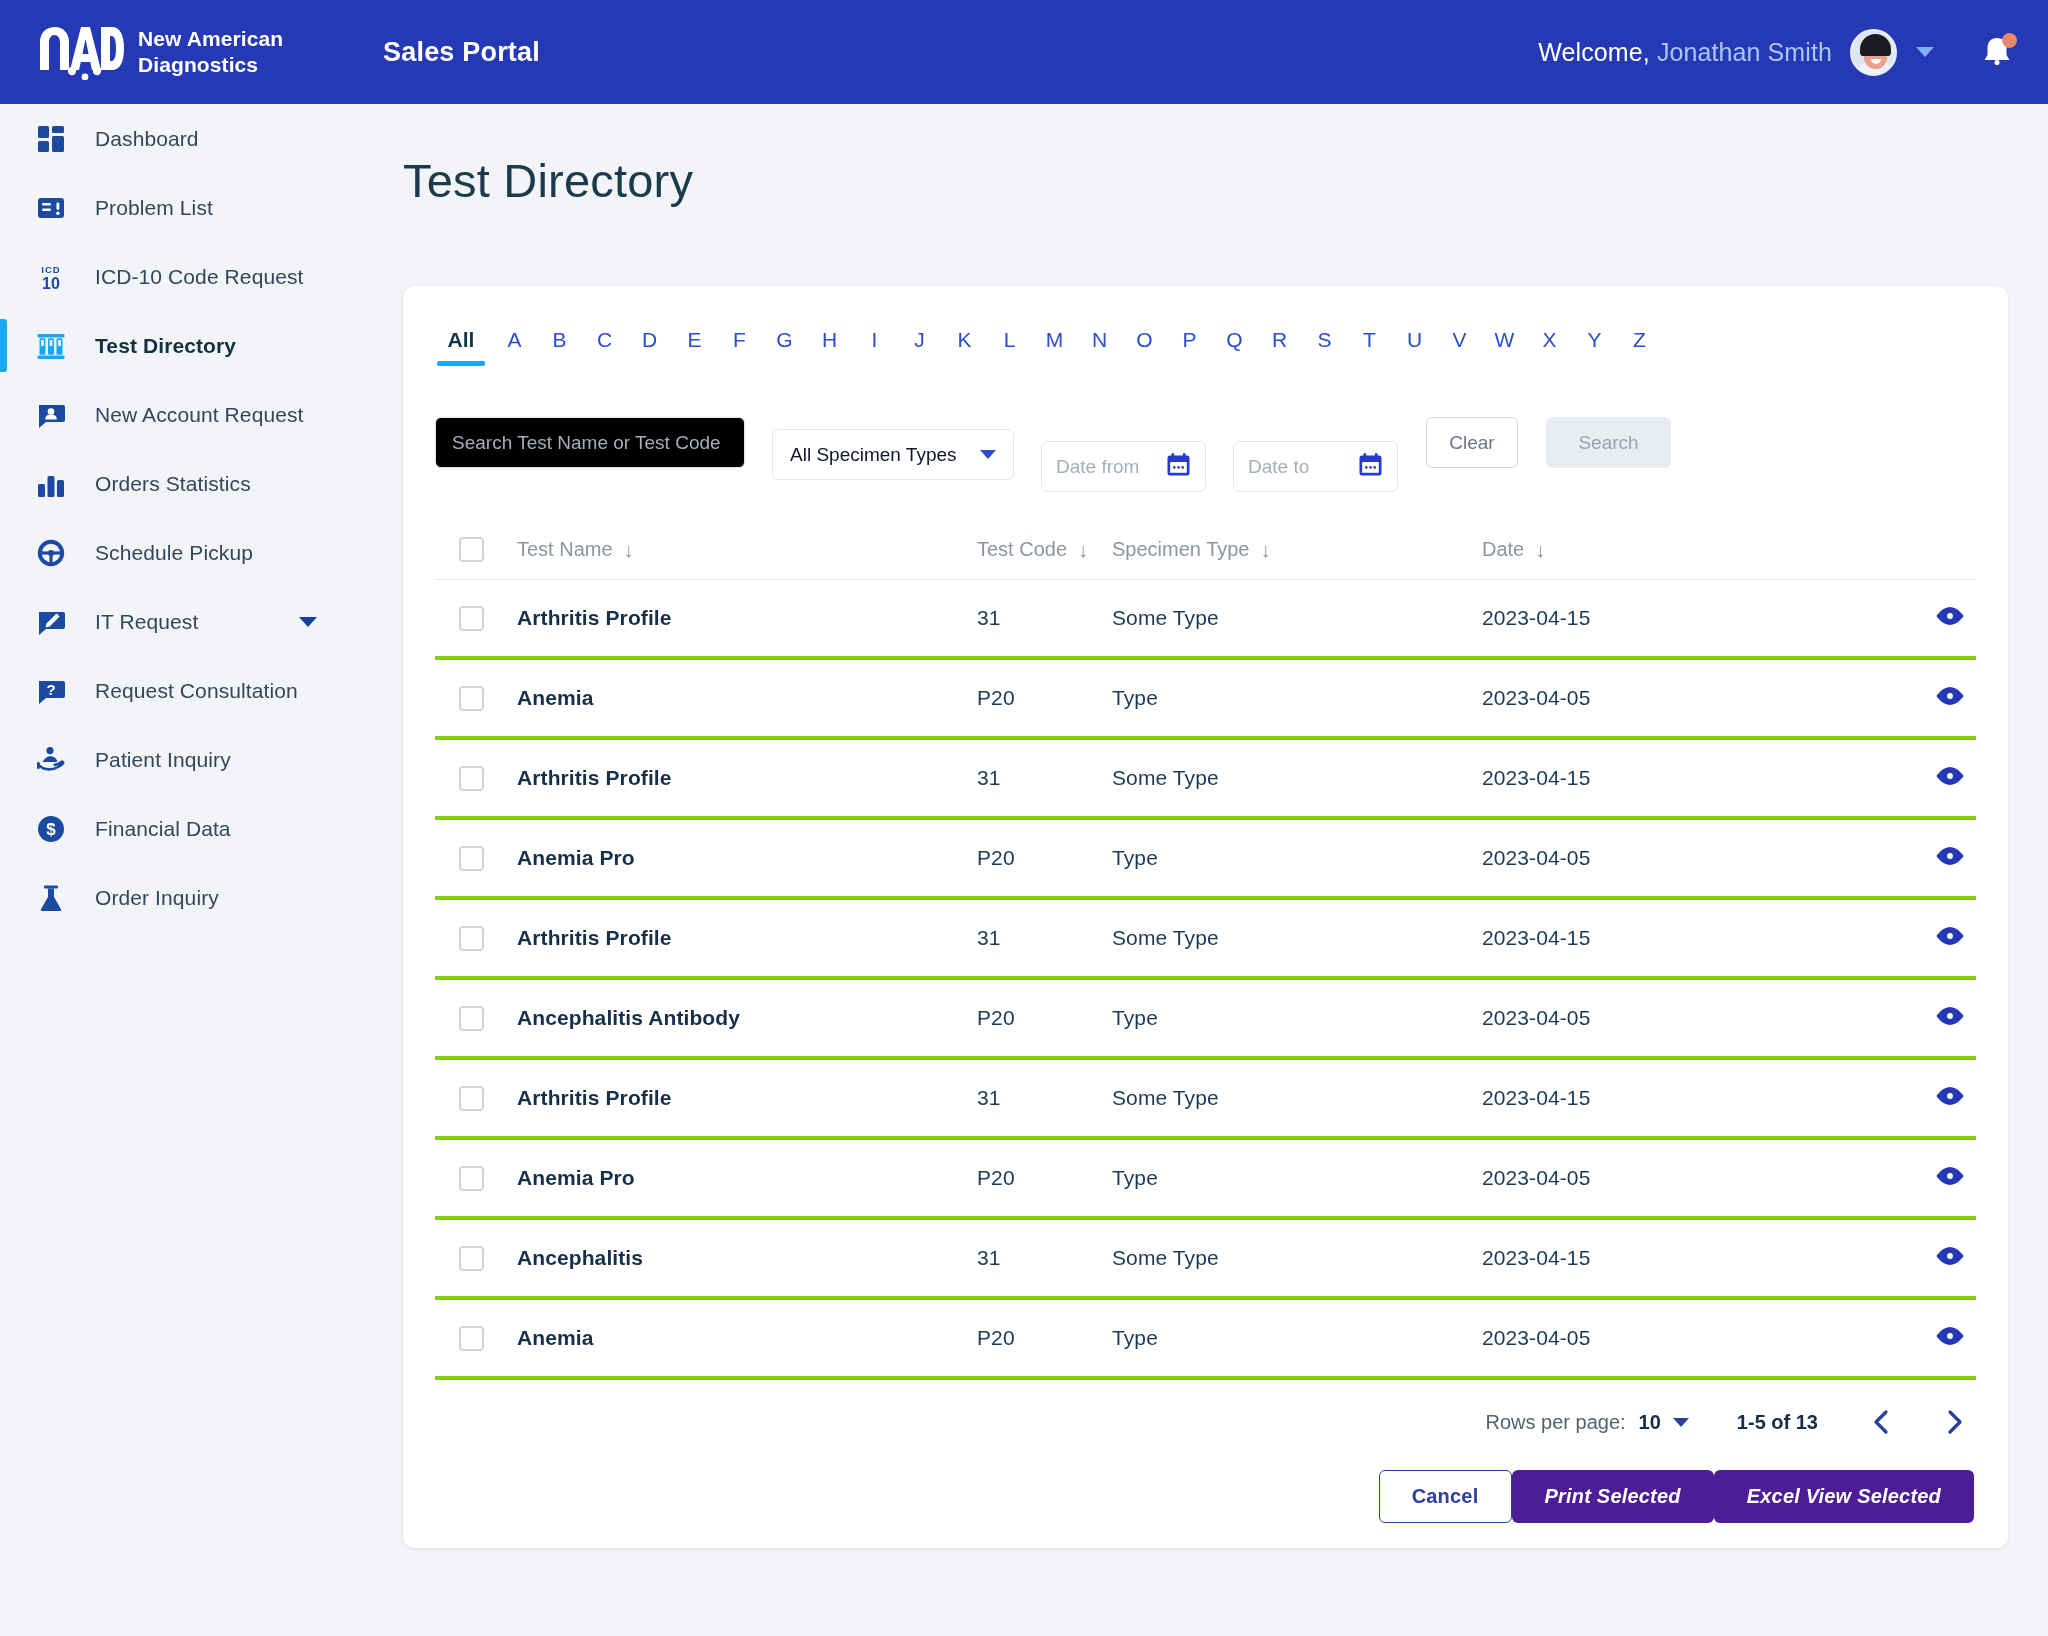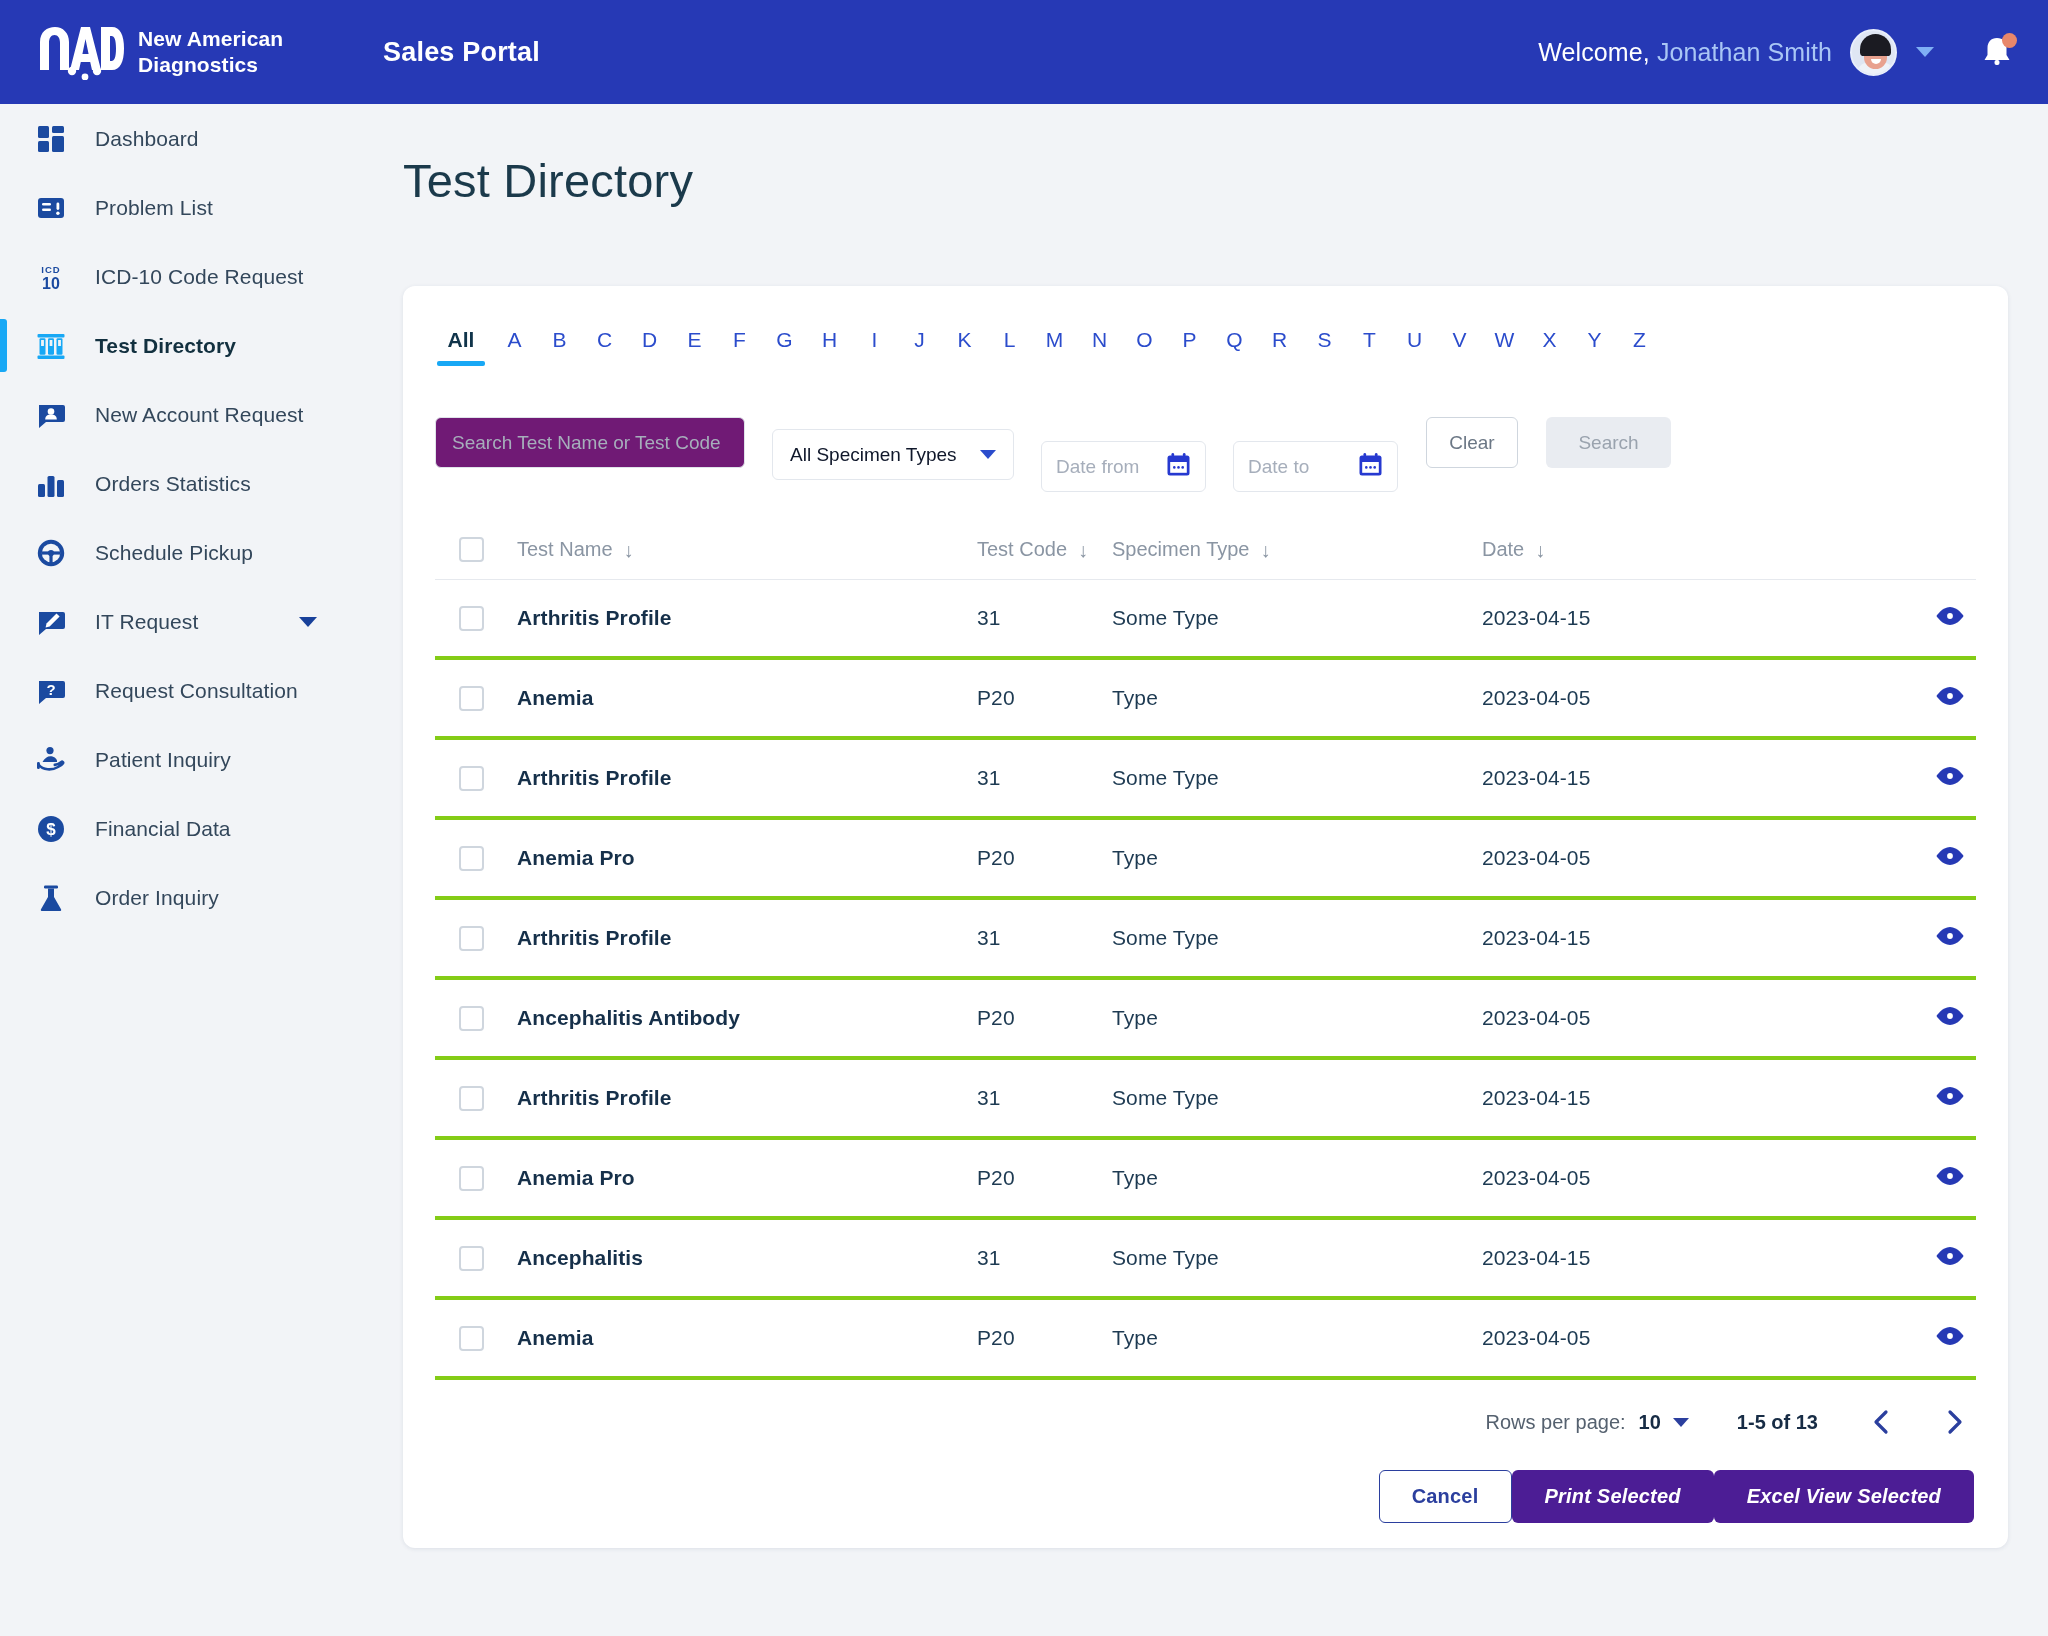--- a/index.html
+++ b/index.html
@@ -105,21 +105,21 @@
   }
   .alpha-item.all::after {
     content:""; position:absolute; left:2px; right:2px; bottom:0; height:5px;
     background:#18a8f5; border-radius:2px;
   }
 
   
   .filters { display:flex; align-items:center; padding:27px 0 0 32px; gap:0; }
   .f-input {
     width:310px; height:51px; border:1px solid #dfe3e9; border-radius:6px;
-    background:#701a75; display:flex; align-items:center; padding:0 16px;
+    background:#000000; display:flex; align-items:center; padding:0 16px;
     font-size:19px; color:#a6aebb;
   }
   .f-select {
     width:242px; height:51px; border:1px solid #e3e7ed; border-radius:6px;
     background:#fff; display:flex; align-items:center; padding:0 17px;
     font-size:19px; color:#0f172a; margin-left:27px;margin-top:24px;
   }
   .f-select .sel-caret {
     margin-left:auto; width:0;height:0;
     border-left:8px solid transparent;border-right:8px solid transparent;

